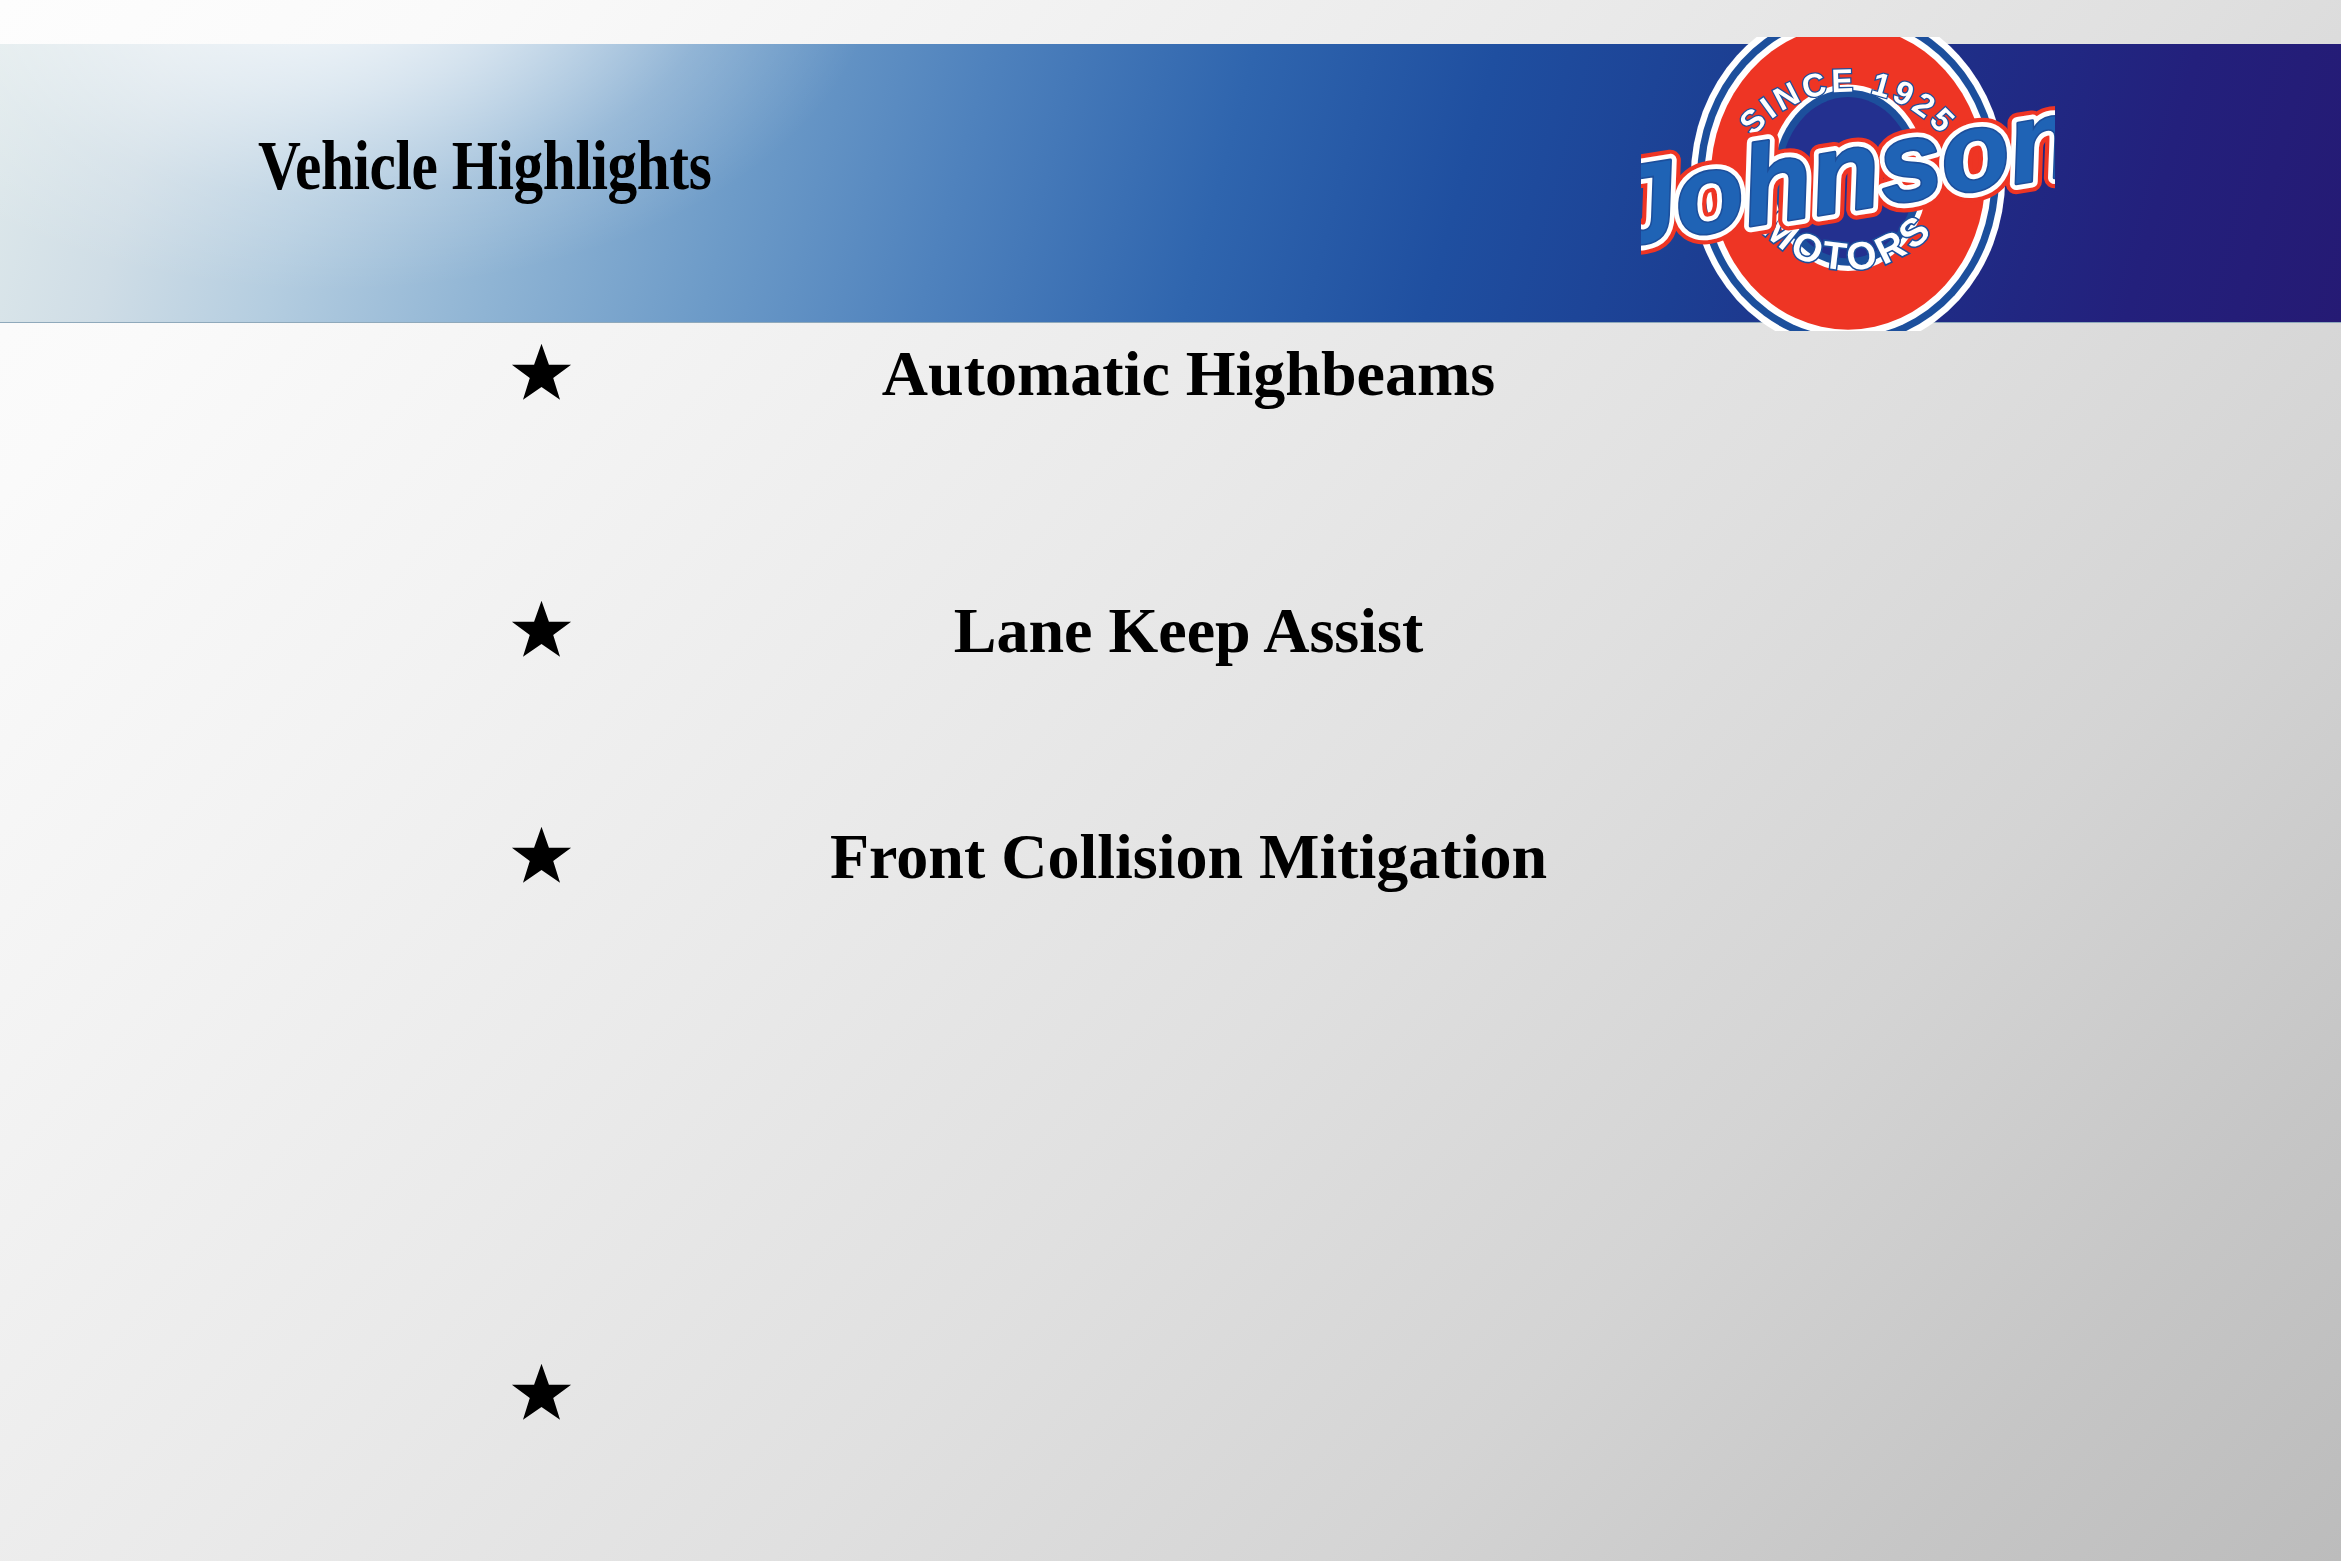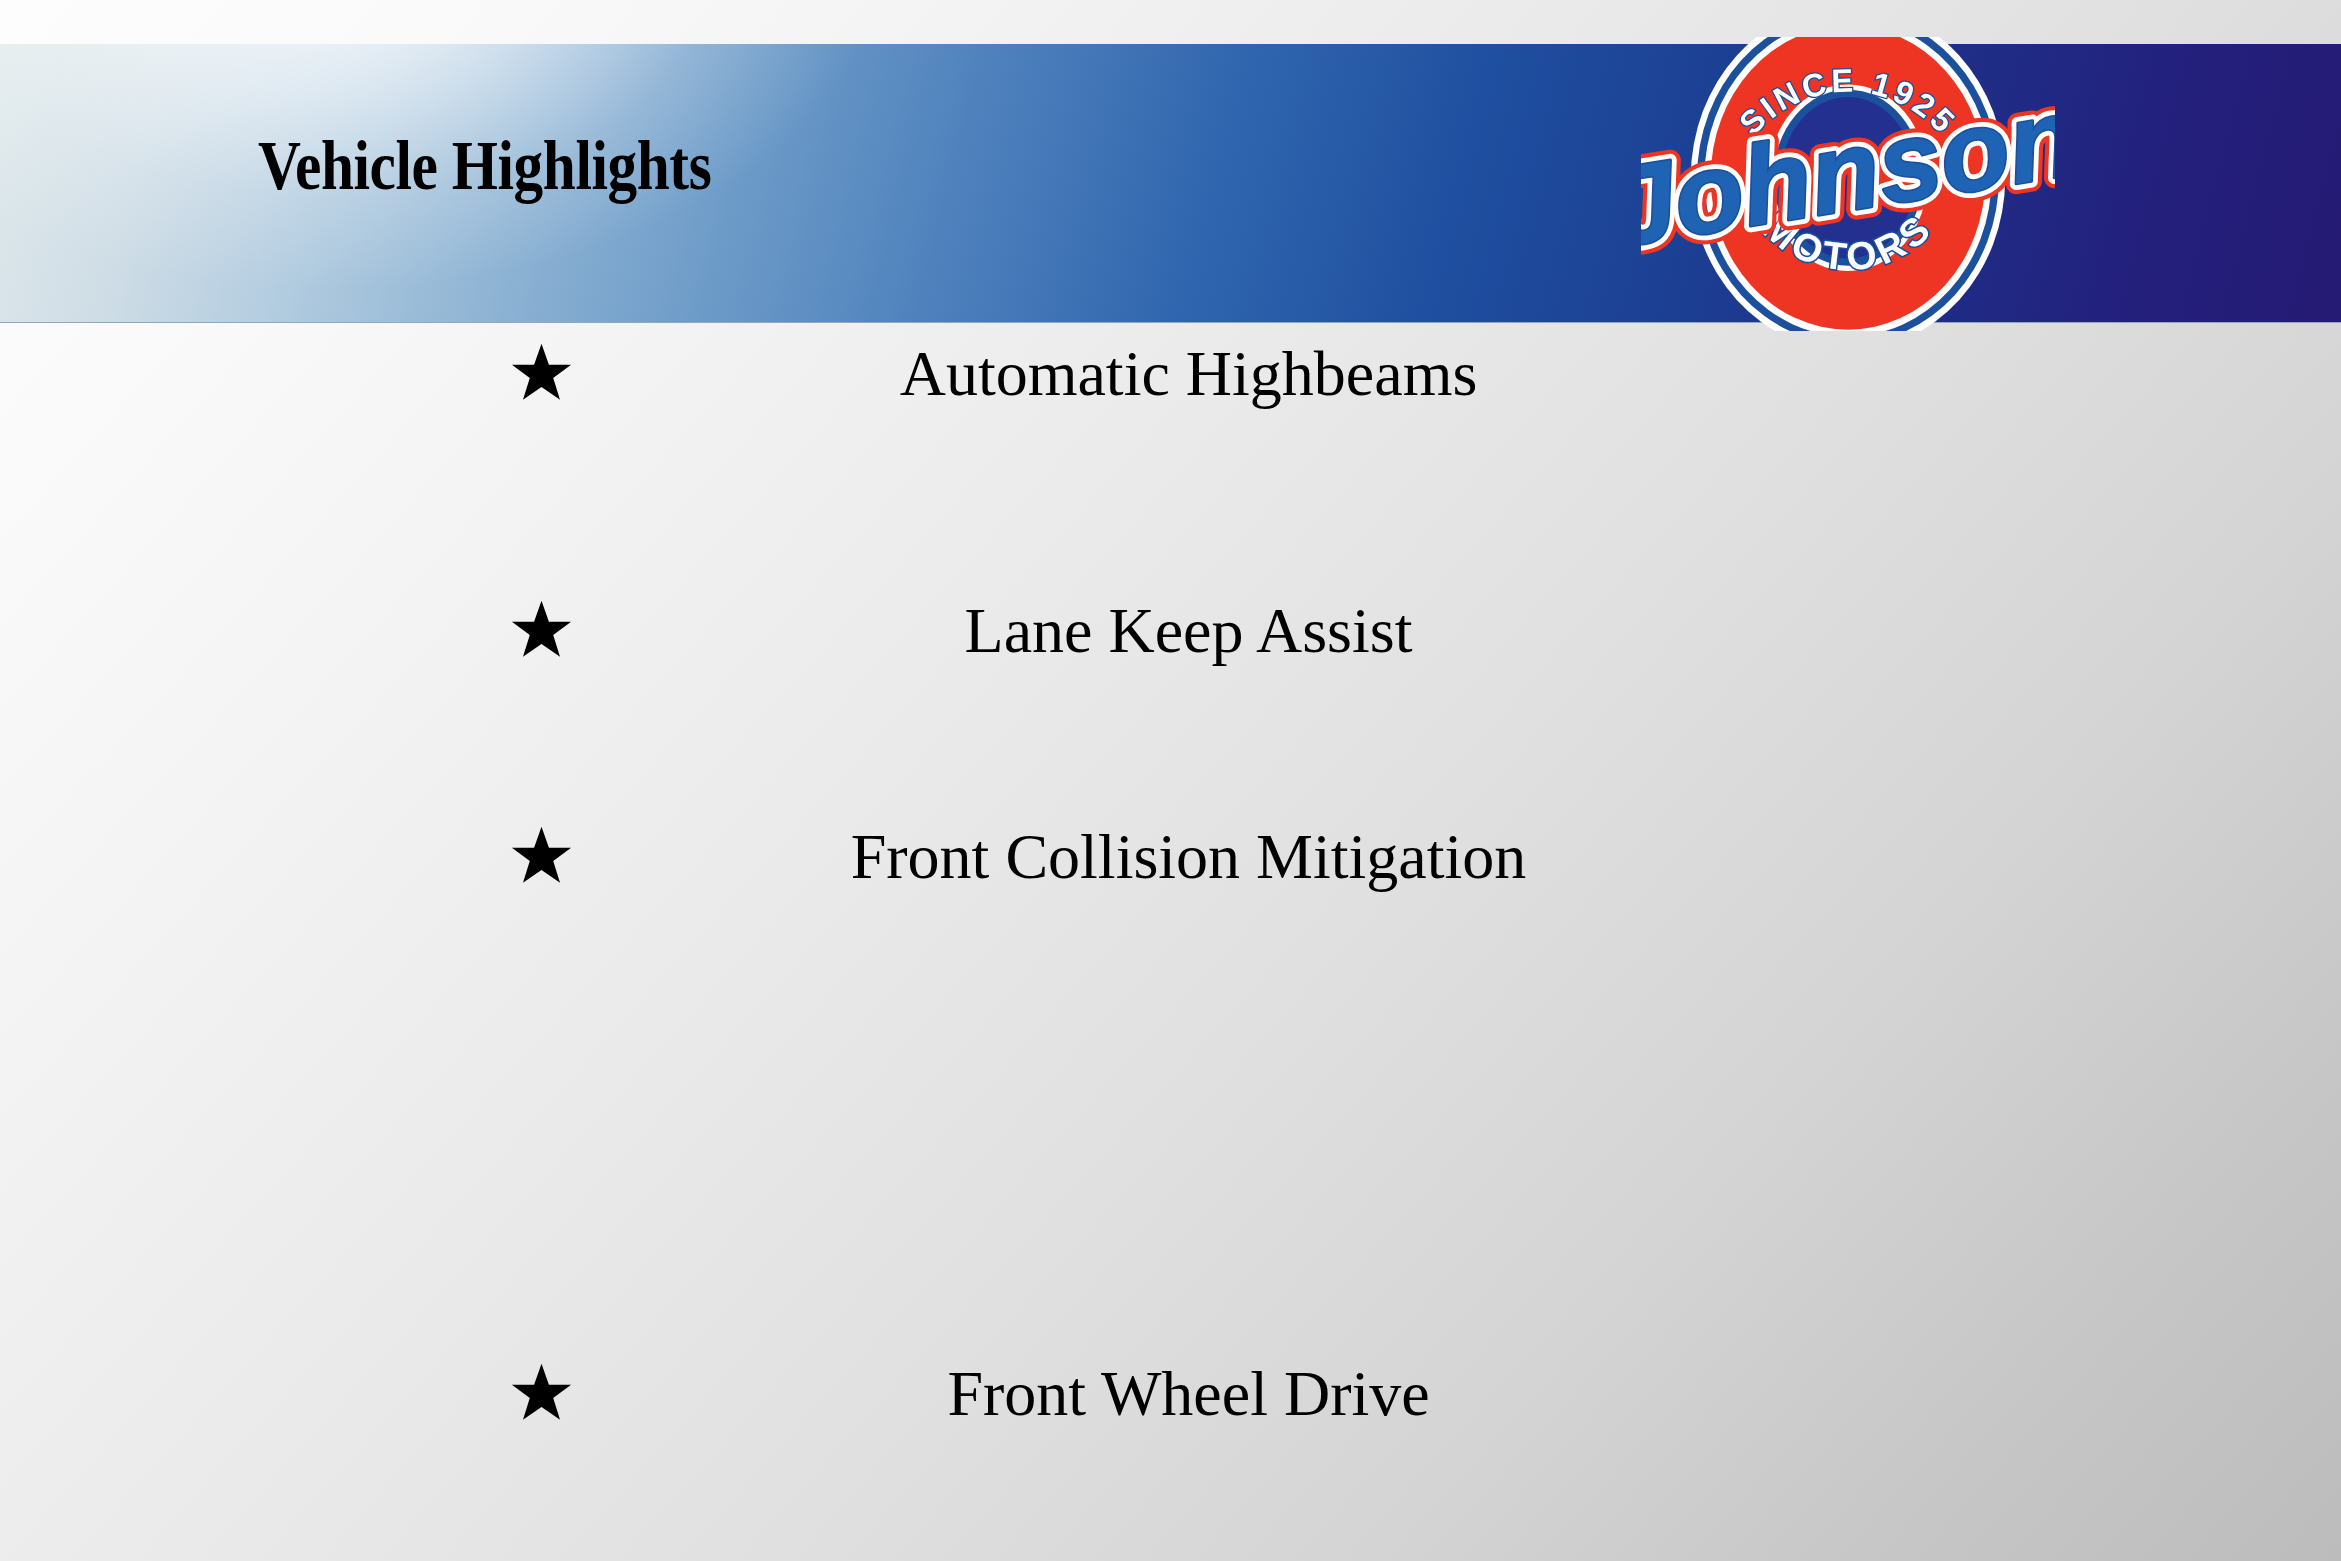--- a/index.html
+++ b/index.html
@@ -124,21 +124,21 @@
   }
 
   .bullet-text {
     position: absolute;
     left: 664px;
     width: 1049px;
     top: 50%;
     transform: translateY(-50%);
     text-align: center;
     font-family: "Liberation Serif", "DejaVu Serif", serif;
-    font-weight: normal;
+    font-weight: bold;
     font-size: 64px;
     line-height: 1.05;
     color: #000000;
     white-space: nowrap;
     letter-spacing: 0px;
   }
 
   
   .row-0 { top: 50px; }
   .row-1 { top: 307px; }
@@ -224,18 +224,17 @@
       <span class="bullet-text">Front Collision Mitigation</span>
     </div>
 
 
     <div class="bullet-row row-4">
       <span class="bullet-star">
         <svg viewBox="0 0 100 100" xmlns="http://www.w3.org/2000/svg">
           <polygon fill="currentColor" points="50,2 61.8,35.5 97,35.5 68.6,56.5 79.4,91 50,70.5 20.6,91 31.4,56.5 3,35.5 38.2,35.5"></polygon>
         </svg>
       </span>
-      <span class="bullet-text">Front Wheel Drive</span>
     </div>
 
   </div>
 </div>
 
 
 </body></html>

